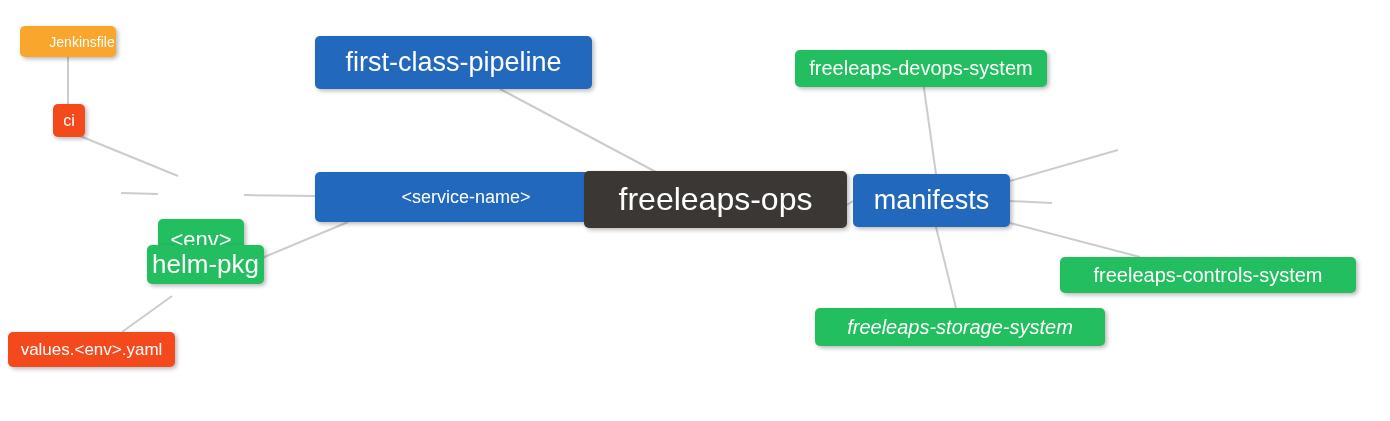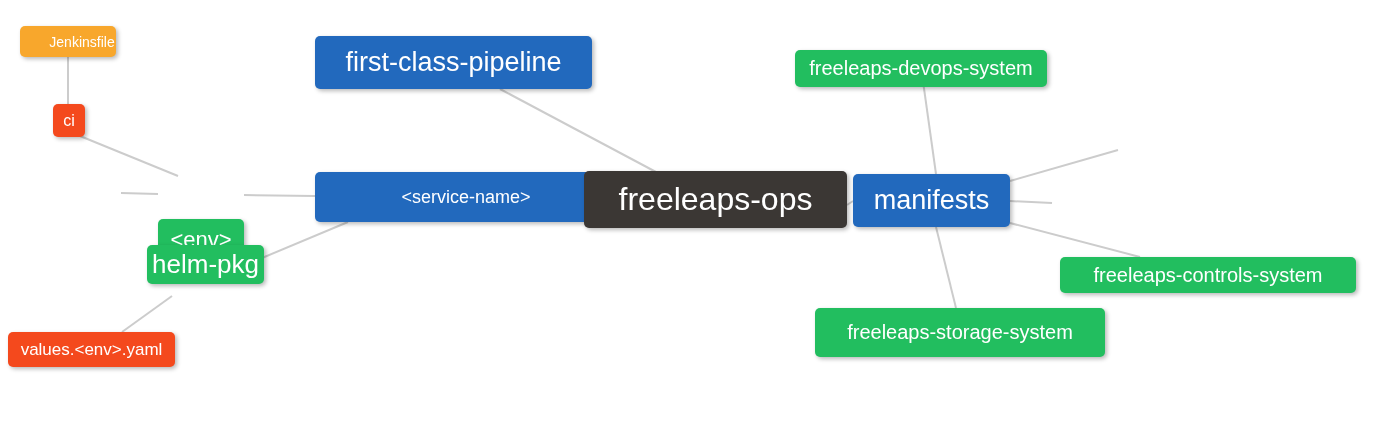--- a/index.html
+++ b/index.html
@@ -65,14 +65,14 @@
   <div class="node c-red" style="left: 53px; top: 104px; width: 32px; height: 33px; font-size: 16px;">ci</div>
   <div class="node c-green" style="left: 158px; top: 174px; width: 86px; height: 42px; font-size: 22px; margin-top: 45px;">&lt;env&gt;</div>
   <div class="node c-blue" style="left: 315px; top: 172px; width: 302px; height: 50px; font-size: 18px;">&lt;service-name&gt;</div>
   <div class="node c-blue" style="left: 315px; top: 36px; width: 277px; height: 53px; font-size: 27px;">first-class-pipeline</div>
   <div class="node c-dark" style="left: 584px; top: 171px; width: 263px; height: 57px; font-size: 32px;">freeleaps-ops</div>
   <div class="node c-blue" style="left: 853px; top: 174px; width: 157px; height: 53px; font-size: 27px;">manifests</div>
   <div class="node c-green" style="left: 147px; top: 245px; width: 117px; height: 39px; font-size: 26px;">helm-pkg</div>
   <div class="node c-red" style="left: 8px; top: 332px; width: 167px; height: 35px; font-size: 17px;">values.&lt;env&gt;.yaml</div>
   <div class="node c-green" style="left: 795px; top: 30px; width: 252px; height: 37px; font-size: 20px; margin-top: 20px;">freeleaps-devops-system</div>
   <div class="node c-green" style="left: 1060px; top: 257px; width: 296px; height: 36px; font-size: 20px;">freeleaps-controls-system</div>
-  <div class="node c-green" style="left: 815px; top: 308px; width: 290px; height: 49px; font-size: 20px;">freeleaps-storage-system</div>
+  <div class="node c-green" style="left: 815px; top: 308px; width: 290px; height: 38px; font-size: 20px; font-style: italic;">freeleaps-storage-system</div>
 </div>
 
 </body></html>

